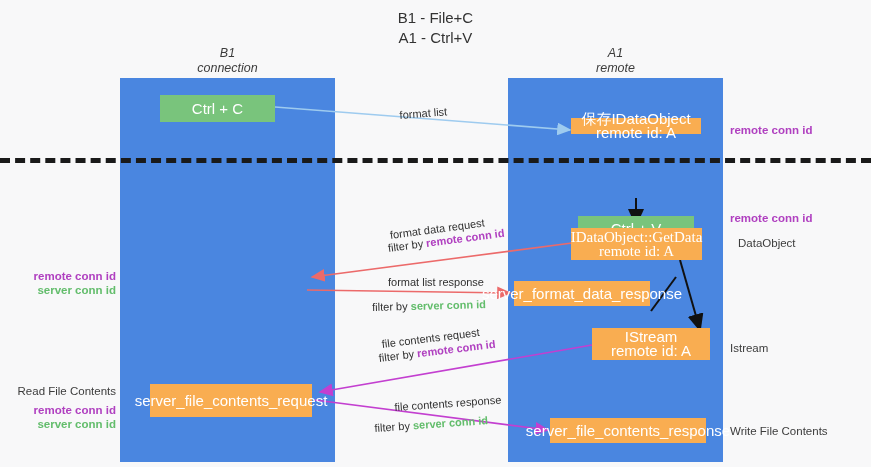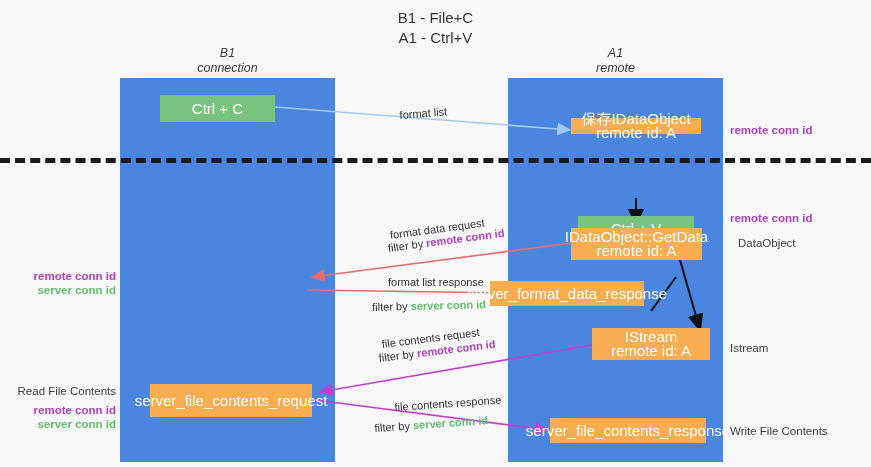--- a/index.html
+++ b/index.html
@@ -152,27 +152,27 @@
 
   <div class="node orange" style="left:571px; top:118px; width:130px; height:16px;">
     <span class="l1">保存IDataObject</span>
     <span class="l2">remote id: A</span>
   </div>
 
   <div class="node green" style="left:578px; top:176px; width:116px; height:26px;margin-top:40px;">
     <span class="l1">Ctrl + V</span>
   </div>
 
-  <div class="node orange" style="left:571px; top:228px; width:131px; height:32px;">
+  <div class="node orange" style="left:571px; top:228px; width:131px; height:32px;font-family:Liberation Serif, serif;">
     <span class="l1">IDataObject::GetData</span>
     <span class="l2">remote id: A</span>
   </div>
 
 
-  <div class="node orange" style="left:490px; top:281px; width:154px; height:25px;">
+  <div class="node orange" style="left:514px; top:281px; width:136px; height:25px;">
     <span class="l1">server_format_data_response</span>
   </div>
 
   <div class="node orange" style="left:592px; top:328px; width:118px; height:32px;">
     <span class="l1">IStream</span>
     <span class="l2">remote id: A</span>
   </div>
 
   <div class="node orange" style="left:150px; top:384px; width:162px; height:33px;">
     <span class="l1">server_file_contents_request</span>

